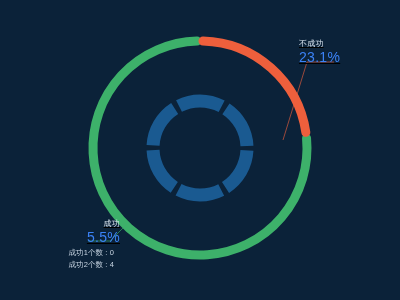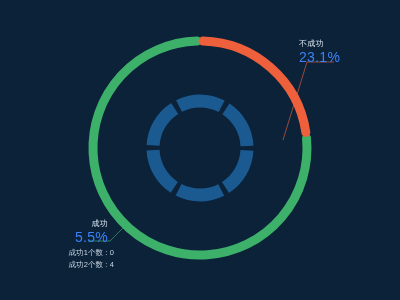--- a/index.html
+++ b/index.html
@@ -22,40 +22,41 @@
     position: absolute;
     left: 0;
     top: 0;
     width: 400px;
     height: 300px;
     display: block;
   }
   .label-group {
     position: absolute;
     white-space: nowrap;
+    text-decoration: underline;
   }
   .label-title {
     font-size: 8px;
     color: #d8e3ee;
     line-height: 11px;
     letter-spacing: 0.2px;
   }
   .label-value {
     font-size: 14px;
     color: #3b82f6;
     line-height: 17px;
     letter-spacing: 0.3px;
   }
   #label-unsuccess {
     left: 299px;
     top: 38px;
     text-align: left;
   }
   #label-success {
-    left: 36px;
+    left: 48px;
     top: 218px;
     text-align: right;
     width: 72px;
   }
   #success-extra {
     position: absolute;
     left: 28px;
     top: 247px;
     width: 86px;
     text-align: right;

